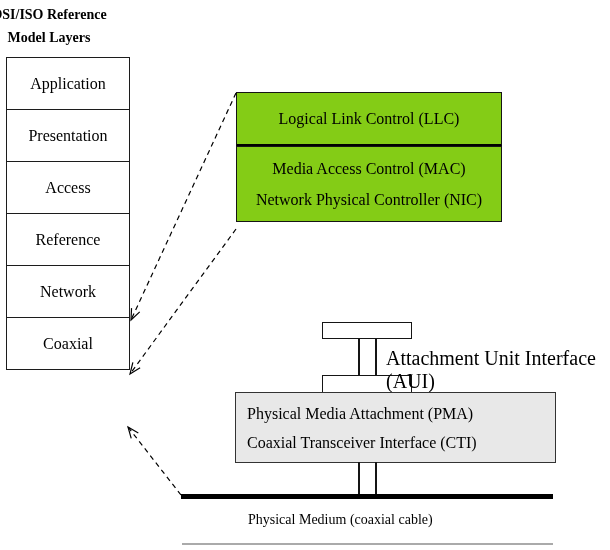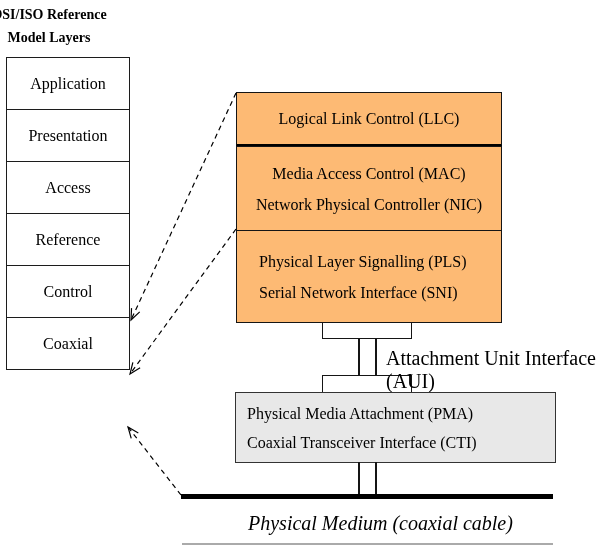--- a/index.html
+++ b/index.html
@@ -20,82 +20,78 @@
   .osi-row{
     box-sizing:border-box;width:124px;height:53px;
     border:1px solid #1c1c1c;margin-top:-1px;
     display:flex;align-items:center;justify-content:center;
     font-size:16px;background:#fff;
   }
   .osi-row:first-child{margin-top:0;}
 
   
   .sbox{
-    box-sizing:border-box;border:1.5px solid #151515;background:#fdba74;
+    box-sizing:border-box;border:1.5px solid #151515;background:#84cc16;
     display:flex;flex-direction:column;justify-content:center;
     font-size:16px;line-height:31px;
   }
   .box-llc{left:236px;top:92px;width:266px;height:55px;border-bottom:3px solid #000;text-align:center;}
-  .box-mac{left:236px;top:146px;width:266px;height:85px;text-align:center;}
+  .box-mac{left:236px;top:146px;width:266px;height:76px;text-align:center;}
   .box-pls{left:236px;top:230px;width:266px;height:93px;text-align:left;padding-left:22px;}
   .box-pma{
     left:235px;top:392px;width:321px;height:71px;
     background:var(--pma-fill,#e8e8e8);border:1.5px solid #333;
     text-align:left;padding-left:11px;line-height:29px;
   }
 
   
   .plate{box-sizing:border-box;background:#fff;border:1.3px solid #151515;}
   .plate-a{left:322px;top:322px;width:90px;height:17px;}
   .plate-b{left:322px;top:375px;width:90px;height:18px;}
   .tube-line{width:2px;background:#151515;}
   .tl-a1{left:358px;top:338px;height:38px;}
   .tl-a2{left:375px;top:338px;height:38px;}
   .tl-b1{left:358px;top:462px;height:33px;}
   .tl-b2{left:375px;top:462px;height:33px;}
 
   .aui-label{left:386px;top:347px;font-size:20px;}
   .cable{left:181px;top:494px;width:372px;height:5px;background:#000;}
-  .medium-label{left:248px;top:512px;font-size:20px;font-style:italic;}
+  .medium-label{left:248px;top:512px;font-size:14px;}
   .bottom-rule{left:182px;top:543px;width:371px;height:2px;background:var(--bottom-rule,#aaaaaa);}
 
   svg.overlay{position:absolute;left:0;top:0;pointer-events:none;}
 </style>
 </head>
 <body>
 
 <div id="canvas">
 
   <div class="abs diagram-title">
     <div>OSI/ISO Reference</div>
     <div>Model Layers</div>
   </div>
 
   <div class="abs osi-stack">
     <div class="osi-row">Application</div>
     <div class="osi-row">Presentation</div>
     <div class="osi-row">Access</div>
     <div class="osi-row">Reference</div>
-    <div class="osi-row">Control</div>
+    <div class="osi-row">Network</div>
     <div class="osi-row">Coaxial</div>
   </div>
 
   <div class="abs sbox box-llc">
     <div>Logical Link Control (LLC)</div>
   </div>
 
   <div class="abs sbox box-mac">
     <div>Media Access Control (MAC)</div>
     <div>Network Physical Controller (NIC)</div>
   </div>
 
-  <div class="abs sbox box-pls">
-    <div>Physical Layer Signalling (PLS)</div>
-    <div>Serial Network Interface (SNI)</div>
-  </div>
 
   <div class="abs plate plate-a"></div>
   <div class="abs tube-line tl-a1"></div>
   <div class="abs tube-line tl-a2"></div>
   <div class="abs plate plate-b"></div>
 
   <div class="abs aui-label">Attachment Unit Interface (AUI)</div>
 
   <div class="abs sbox box-pma">
     <div>Physical Media Attachment (PMA)</div>

